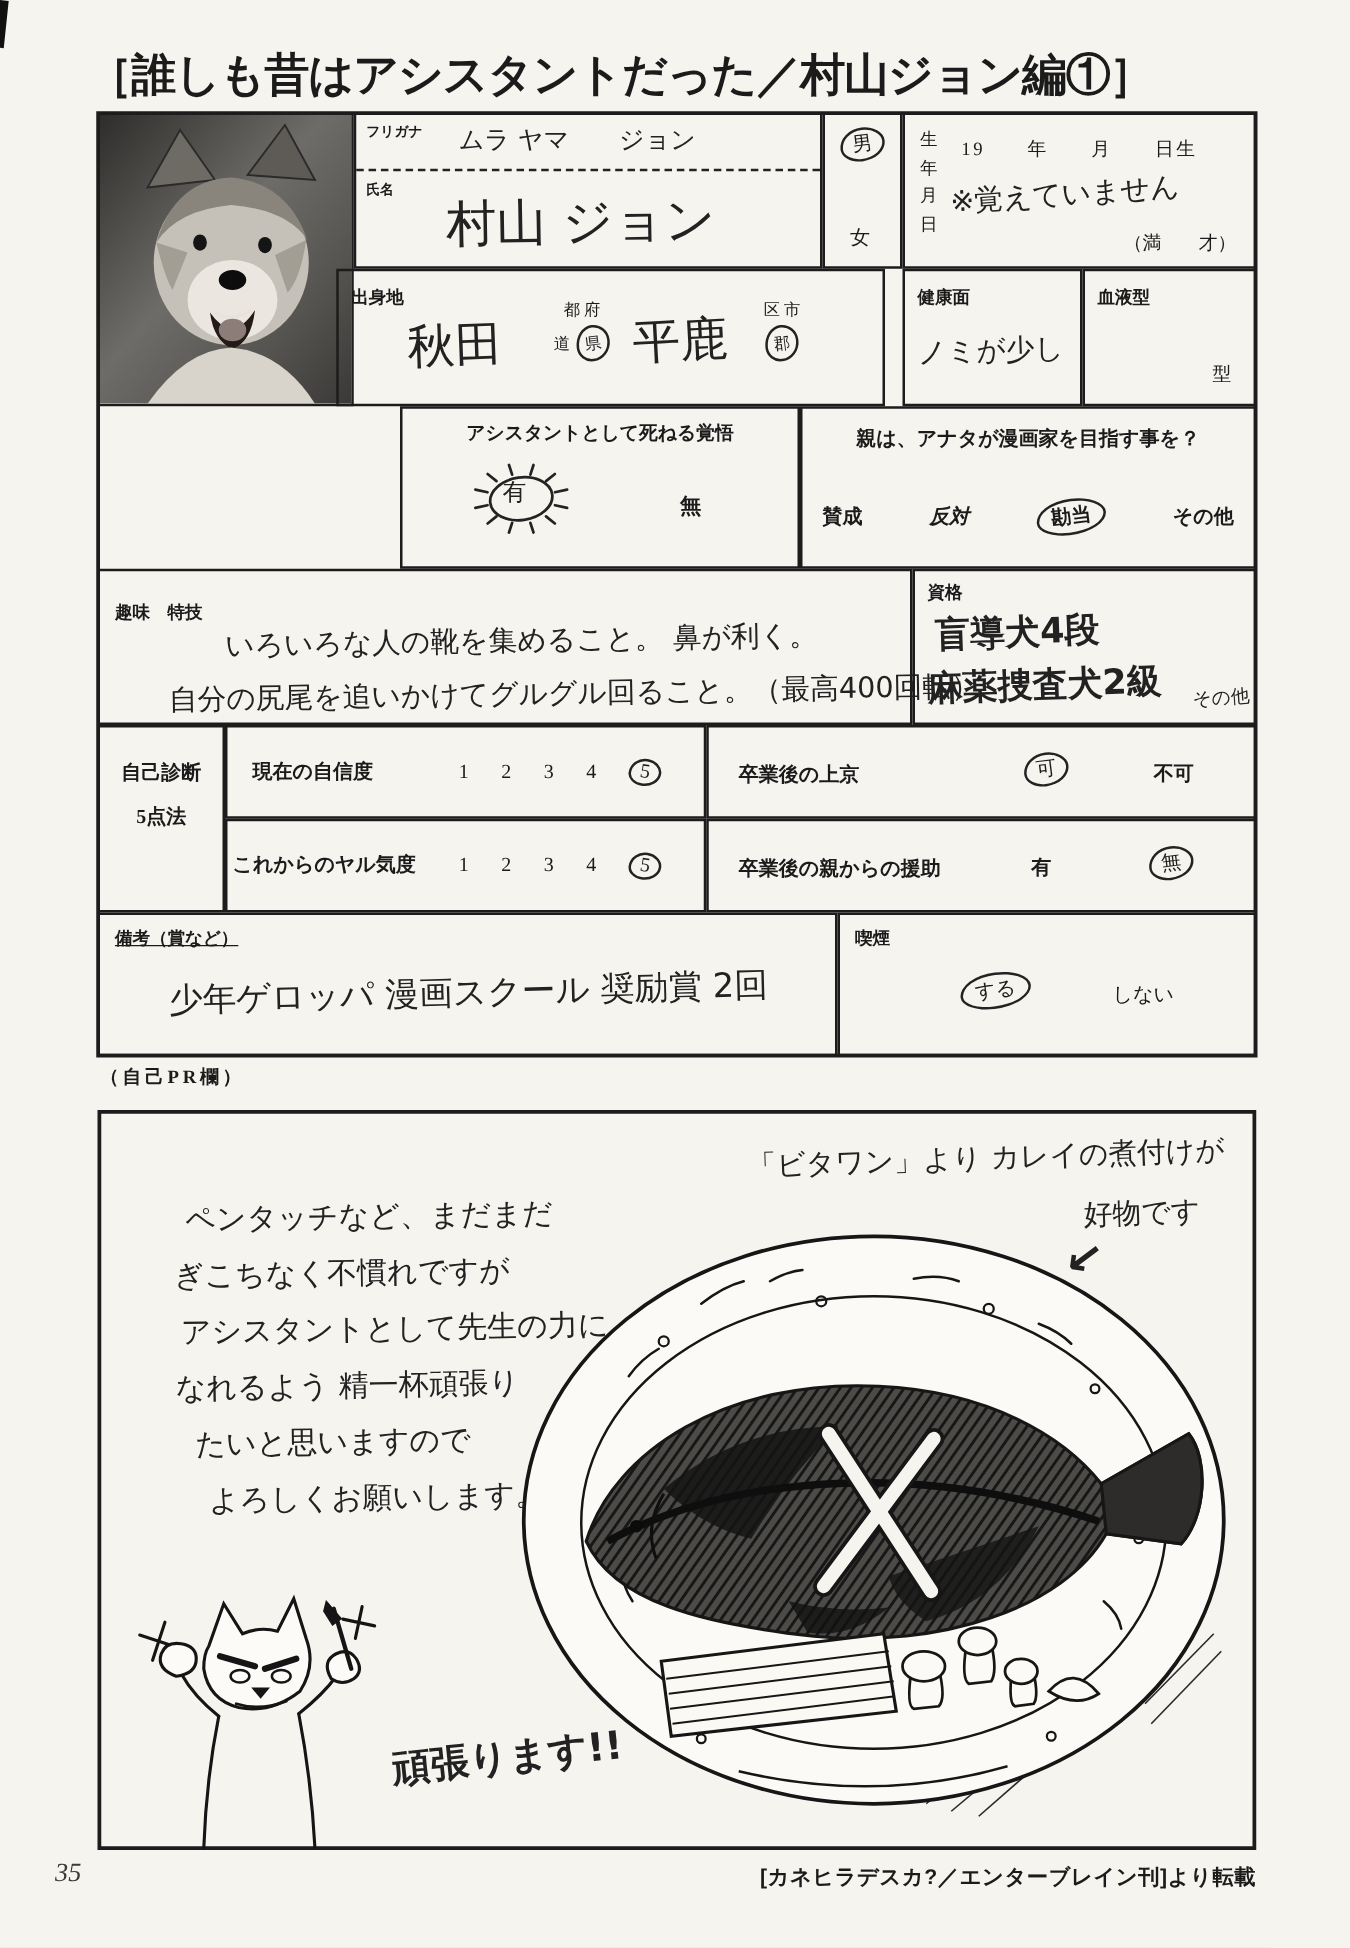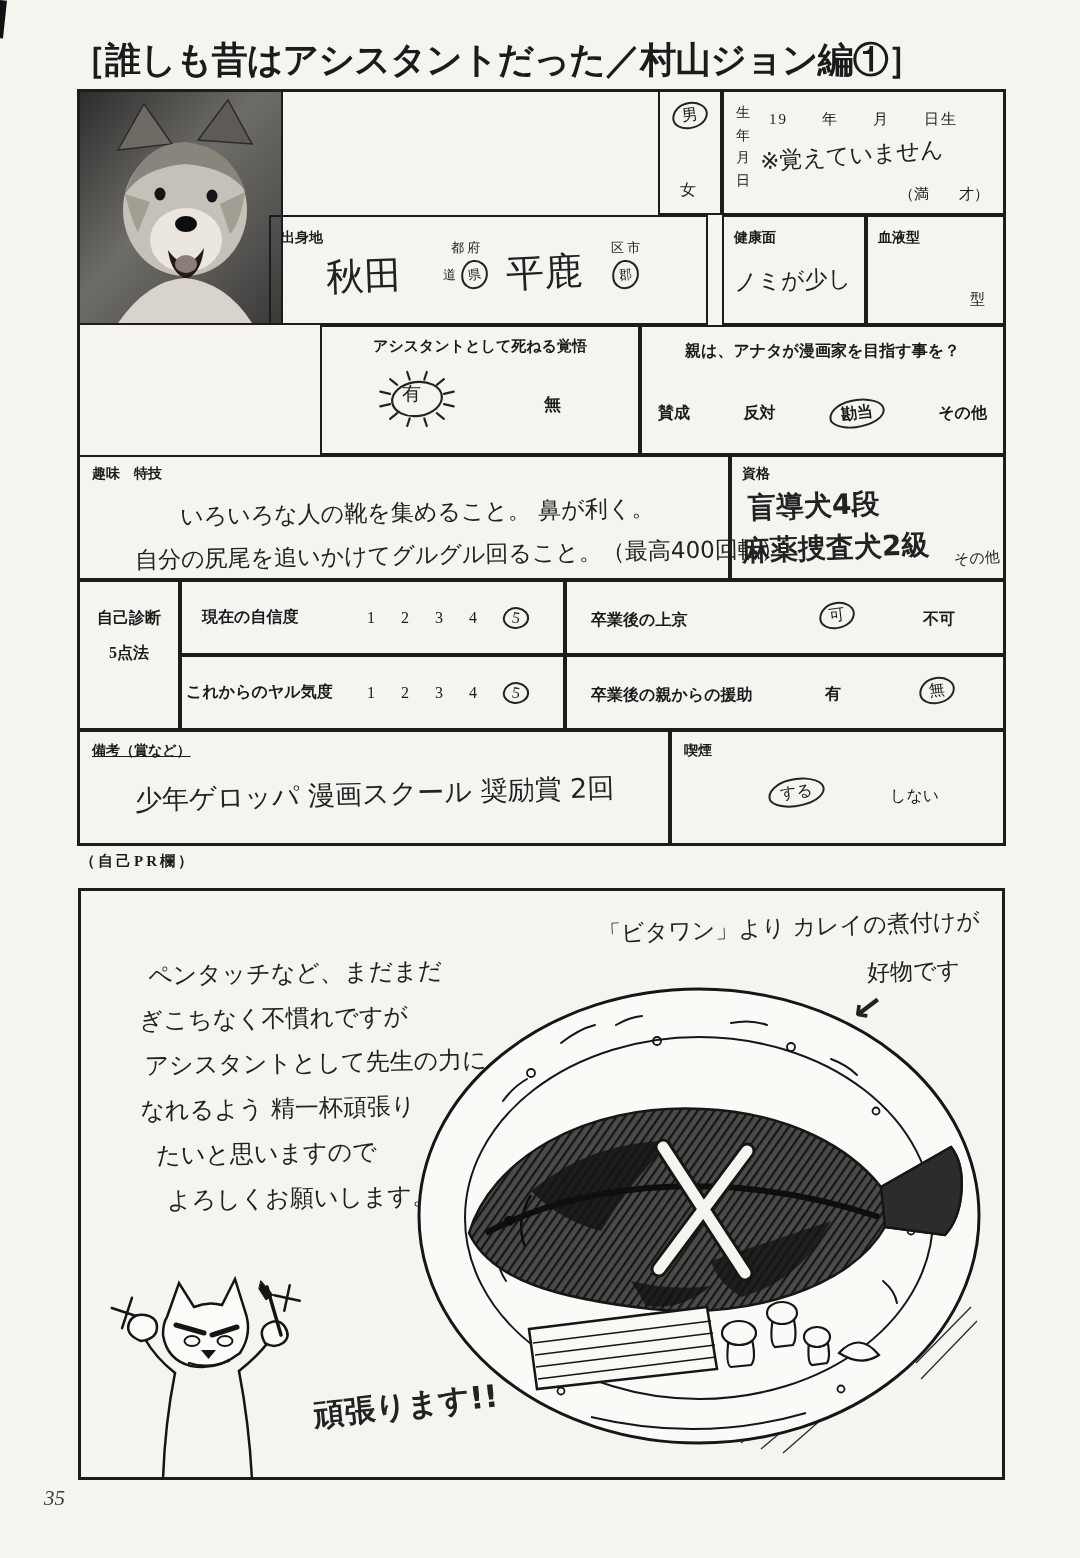--- a/index.html
+++ b/index.html
@@ -55,20 +55,28 @@
       <ellipse cx="132" cy="104" rx="5.5" ry="6.5" fill="#151515"></ellipse>
       <ellipse cx="106" cy="148" rx="36" ry="32" fill="#ebe7e0"></ellipse>
       <ellipse cx="106" cy="132" rx="11" ry="8" fill="#0d0d0d"></ellipse>
       <path d="M88,158 Q106,184 124,156 Q121,182 106,187 Q91,181 88,158 Z" fill="#241b18"></path>
       <path d="M92,158 Q106,166 121,156" stroke="#e8e4dd" stroke-width="3" fill="none"></path>
       <ellipse cx="106" cy="172" rx="11" ry="9" fill="#8d7d78"></ellipse>
       <path d="M38,231 Q68,188 105,186 Q146,190 172,231 Z" fill="#d8d4cc"></path>
     </svg>
   </div>
 
+  <div class="cell" style="left:283px;top:90px;width:375px;height:125px;">
+    <div class="abs" style="left:0;top:0;width:100%;height:45px;border-bottom:2px dashed #232323;box-sizing:border-box;">
+      <span class="abs lbl" style="left:8px;top:6px;font-size:11px;">フリガナ</span>
+      <span class="abs hand" style="left:82px;top:6px;font-size:20px;white-space:nowrap;">ムラ ヤマ　　ジョン</span>
+    </div>
+    <span class="abs lbl" style="left:8px;top:52px;font-size:11px;">氏名</span>
+    <span class="abs hand" style="left:72px;top:58px;font-size:40px;transform:rotate(-1deg);white-space:nowrap;">村山 ジョン</span>
+  </div>
 
   <div class="cell" style="left:658px;top:90px;width:64px;height:125px;text-align:center;">
     <span class="circled abs" style="left:12px;top:10px;font-size:16px;">男</span>
     <span class="abs" style="left:20px;top:88px;font-size:16px;">女</span>
   </div>
 
   <div class="cell" style="left:722px;top:90px;width:283px;height:125px;">
     <div class="abs vtext" style="left:12px;top:10px;">生年月日</div>
     <span class="abs" style="left:45px;top:18px;font-size:15px;letter-spacing:2px;white-space:nowrap;">19　　年　　月　　日生</span>
     <span class="abs hand" style="left:36px;top:48px;font-size:23px;transform:rotate(-4deg);white-space:nowrap;">※覚えていません</span>
@@ -123,28 +131,28 @@
       </svg>
       <span class="abs hand" style="left:28px;top:14px;font-size:19px;">有</span>
     </div>
     <span class="abs" style="left:222px;top:66px;font-size:17px;font-weight:bold;">無</span>
   </div>
 
   <div class="cell" style="left:640px;top:325px;width:365px;height:130px;">
     <div class="lbl" style="text-align:center;margin-top:14px;font-size:16px;">親は、アナタが漫画家を目指す事を？</div>
     <div class="abs" style="left:0;top:72px;width:100%;display:flex;justify-content:space-between;padding:0 16px;box-sizing:border-box;align-items:center;">
       <span style="font-size:16px;font-weight:bold;">賛成</span>
-      <span style="font-size:16px;font-weight:bold;">反対</span>
+      <span style="font-size:16px;font-weight:bold;font-style:italic;">反対</span>
       <span class="circled big" style="font-size:16px;font-weight:bold;">勘当</span>
       <span style="font-size:16px;font-weight:bold;">その他</span>
     </div>
   </div>
 
   <div class="cell" style="left:78px;top:455px;width:652px;height:125px;">
-    <span class="abs lbl-g" style="left:12px;top:8px;font-size:14px;">趣味　特技</span>
+    <span class="abs lbl-g" style="left:12px;top:24px;font-size:14px;">趣味　特技</span>
     <span class="abs hand" style="left:100px;top:40px;font-size:23px;transform:rotate(-1deg);white-space:nowrap;">いろいろな人の靴を集めること。 鼻が利く。</span>
     <span class="abs hand" style="left:55px;top:82px;font-size:23px;transform:rotate(-1deg);white-space:nowrap;">自分の尻尾を追いかけてグルグル回ること。（最高400回転）</span>
   </div>
 
   <div class="cell" style="left:730px;top:455px;width:275px;height:125px;">
     <span class="abs lbl" style="left:10px;top:8px;font-size:14px;">資格</span>
     <span class="abs hand" style="left:16px;top:30px;font-size:28px;font-weight:bold;transform:rotate(-2deg);white-space:nowrap;">盲導犬4段</span>
     <span class="abs hand" style="left:10px;top:72px;font-size:28px;font-weight:bold;transform:rotate(-2deg);white-space:nowrap;">麻薬捜査犬2級</span>
     <span class="abs hand" style="left:222px;top:92px;font-size:15px;transform:rotate(-4deg);white-space:nowrap;">その他</span>
   </div>
@@ -329,14 +337,15 @@
       <g stroke="#151515" stroke-linecap="round">
         <path d="M192,62 L178,14" stroke-width="3.5" fill="none"></path>
         <polygon points="172,8 184,22 177,27 170,16" fill="#151515"></polygon>
       </g>
     </svg>
 
     <span class="abs hand" style="left:232px;top:494px;font-size:31px;font-weight:bold;transform:rotate(-6deg);white-space:nowrap;">頑張ります!!</span>
   </div>
 
   <div class="abs" style="left:44px;top:1486px;font-size:21px;font-style:italic;color:#3a3a3a;">35</div>
+  <div class="abs lbl-g" style="right:75px;top:1490px;font-size:17px;font-weight:bold;letter-spacing:0.5px;">[カネヒラデスカ?／エンターブレイン刊]より転載</div>
 
 </div>
 
 </body></html>

